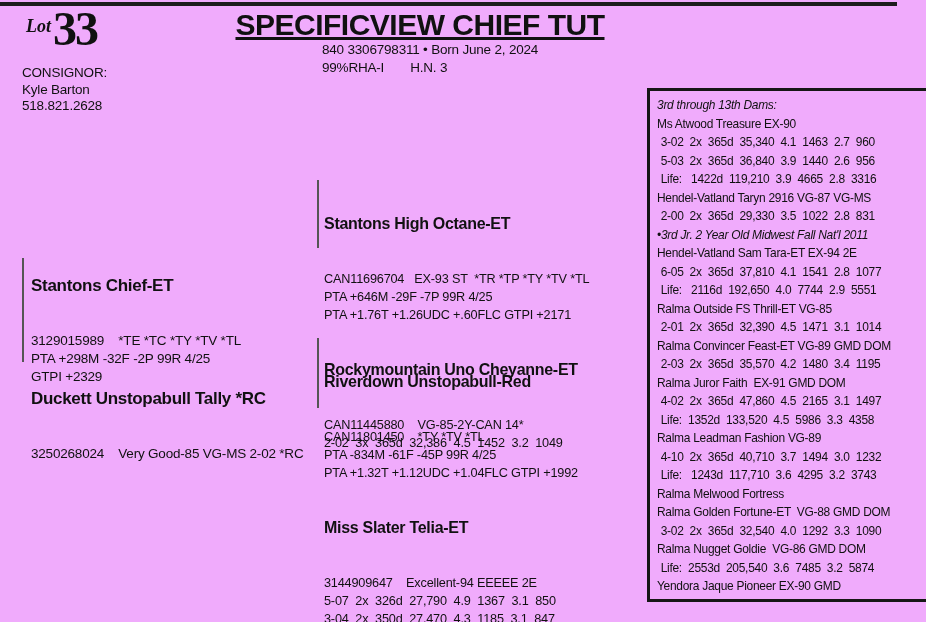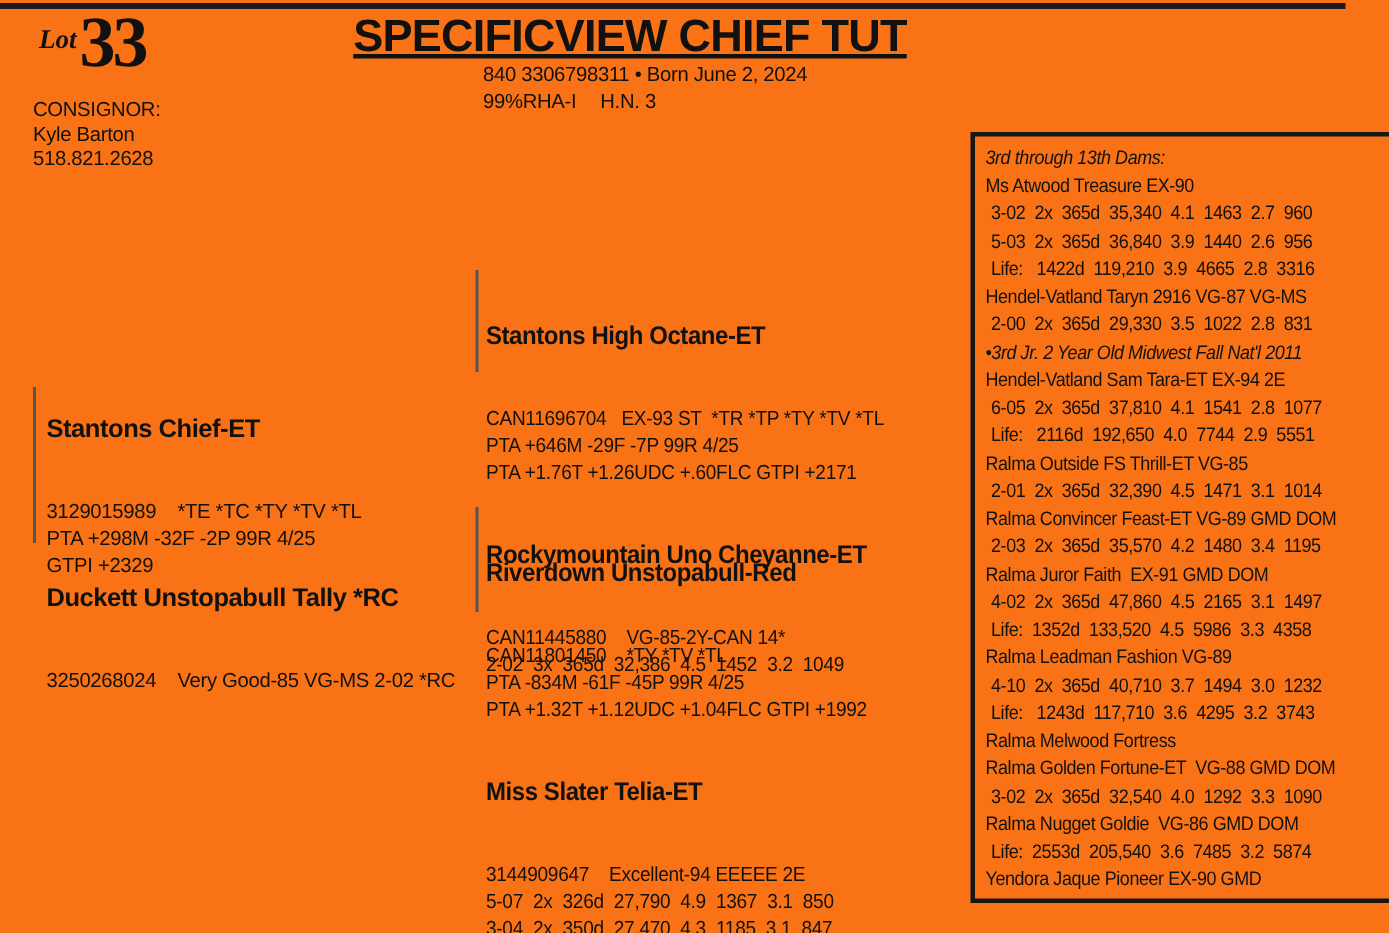--- a/index.html
+++ b/index.html
@@ -1,35 +1,35 @@
 <!DOCTYPE html>
 <html><head>
 <meta charset="utf-8">
 <style>
   html,body { margin:0; padding:0; background:#e8e8e8; }
   .page {
-    position:relative; width:926px; height:622px; background:#f97316;
+    position:relative; width:926px; height:622px; background:#f0abfc;
     font-family:"Liberation Sans", sans-serif; color:#111; overflow:hidden;
   }
   .abs { position:absolute; }
 
   
   .toprule { left:0; top:2px; width:897px; height:4px; background:#1c1c1c; }
 
   
   .lot-label { left:26px; top:16px; font-family:"Liberation Serif",serif; font-style:italic; font-weight:bold; font-size:18px; }
   .lot-num   { left:53px; top:1px;  font-family:"Liberation Serif",serif; font-weight:bold; font-size:48px; letter-spacing:-2px; }
 
   
   .consignor { left:22px; top:65px; font-size:13.5px; line-height:16.5px; letter-spacing:-0.2px; }
 
   
   .title { left:230px; top:8px; width:380px; text-align:center; font-weight:bold; font-size:30px; letter-spacing:-0.5px; white-space:nowrap;text-decoration:underline; }
   .sub1  { left:322px; top:42px; font-size:13.5px; letter-spacing:-0.2px; white-space:pre; }
-  .sub2  { left:322px; top:60px; font-size:13.5px; letter-spacing:-0.2px; display:flex; gap:16px; }
+  .sub2  { left:322px; top:60px; font-size:13.5px; letter-spacing:-0.2px; display:flex; gap:26px; }
 
   
   .pblock { white-space:pre; }
   .pname  { font-size:17px; font-weight:bold; line-height:20px; letter-spacing:-0.3px; white-space:pre; }
   .plines .ln { font-size:13.5px; line-height:18px; white-space:pre; letter-spacing:-0.2px; }
   .ln.i { font-style:italic; }
   .squeeze94 { transform:scaleX(0.94); transform-origin:0 0; }
 
   
   .bracket { width:2px; background:#555; }

